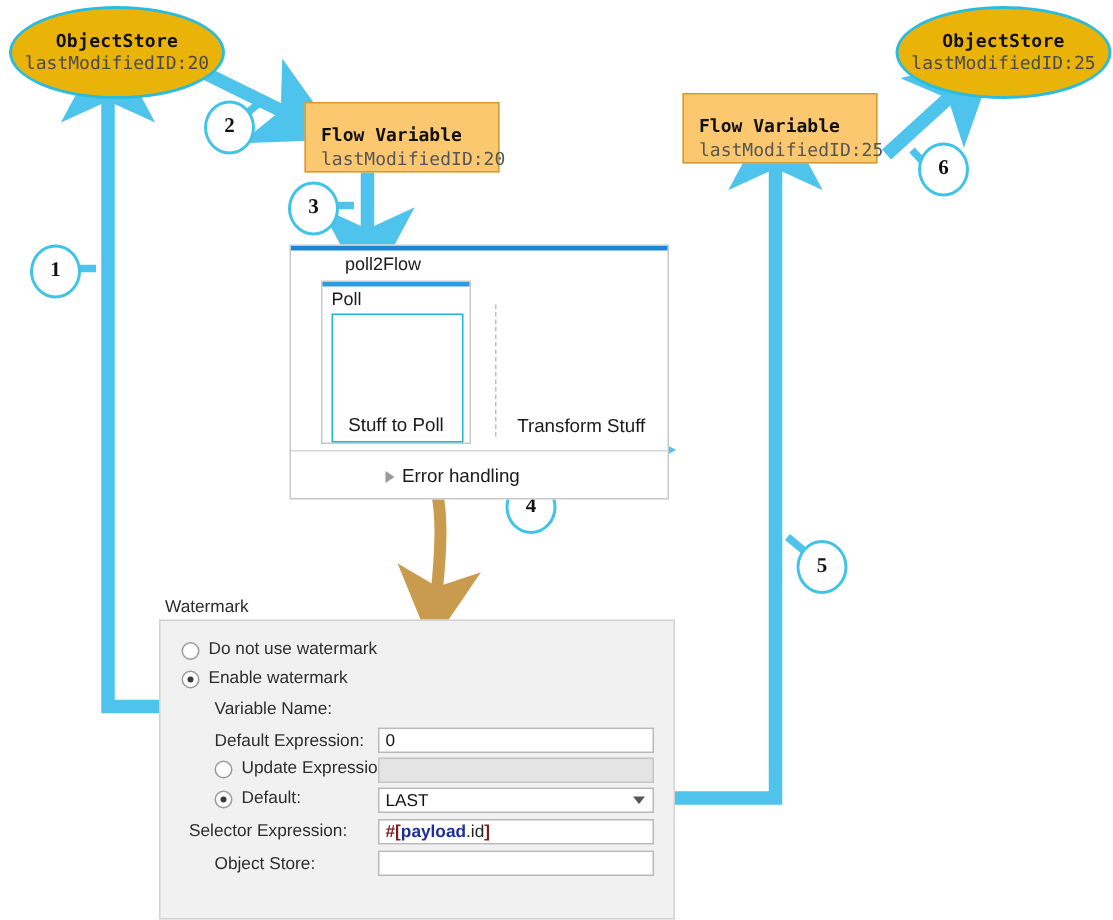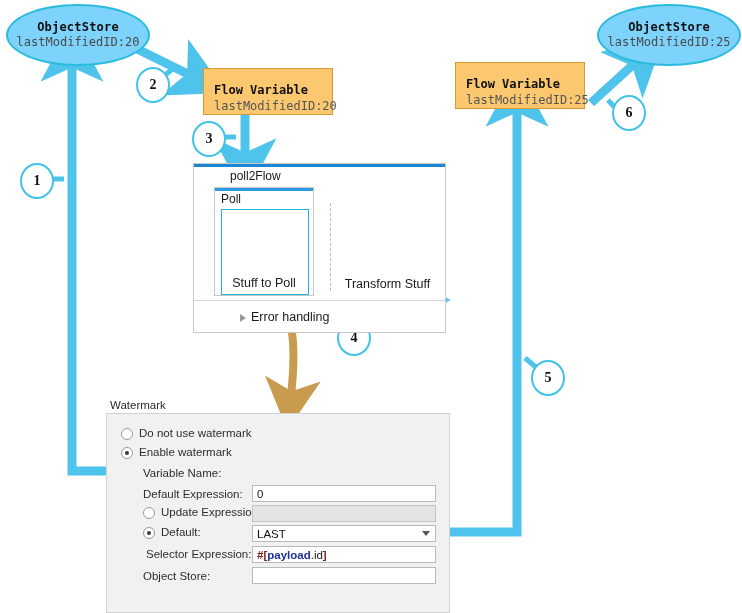--- a/index.html
+++ b/index.html
@@ -3,21 +3,21 @@
 <meta charset="utf-8">
 <style>
   html,body{margin:0;padding:0;background:#ffffff;}
   body{width:742px;height:613px;position:relative;overflow:hidden;
        font-family:"Liberation Sans", sans-serif;}
   #stage{position:absolute;left:0;top:0;width:742px;height:613px;}
   svg.layer{position:absolute;left:0;top:0;width:742px;height:613px;pointer-events:none;}
 
   
   .objstore{position:absolute;border-radius:50%;
-     background:#7dd3fc;border:2px solid #2BBBDD;
+     background:#eab308;border:2px solid #2BBBDD;
      display:flex;flex-direction:column;align-items:center;justify-content:center;
      font-family:"DejaVu Sans Mono", monospace;}
   .objstore .t1{font-weight:bold;font-size:12px;color:#101010;letter-spacing:.2px;line-height:15px;}
   .objstore .t2{font-size:12px;color:#4a4a4a;line-height:15px;}
 
   
   .flowvar{position:absolute;background:#FBC870;border:1px solid #D79A32;
      display:flex;flex-direction:column;justify-content:flex-end;padding-left:10px;
      box-sizing:border-box;font-family:"DejaVu Sans Mono", monospace;}
   .flowvar .t1{font-weight:bold;font-size:12px;color:#101010;line-height:16px;}
@@ -183,21 +183,21 @@
   </div>
 
   <div class="dashsep" style="left:330px;top:203px;height:88px;"></div>
 
   <div class="msgproc" style="left:330px;top:276px;width:115px;">
     <div class="cap">Transform Stuff</div>
   </div>
 
   <div class="hrule" style="left:194px;top:300px;width:251px;"></div>
 
-  <div class="errorrow" style="left:192px;top:310px;padding-left:48px;">
+  <div class="errorrow" style="left:209px;top:310px;padding-left:48px;">
     <span class="tri"></span><span>Error handling</span>
   </div>
 
   <div class="wmtitle" style="left:110px;top:399px;">Watermark</div>
   <div class="wmpanel" style="left:106px;top:413px;width:344px;height:200px;"></div>
 
   <div class="radio" style="left:121px;top:428px;"></div>
   <div class="wlabel" style="left:139px;top:427px;">Do not use watermark</div>
 
   <div class="radio on" style="left:121px;top:447px;"></div>
@@ -212,21 +212,21 @@
   <div class="wlabel" style="left:161px;top:506px;">Update Expression:</div>
   <div class="wfield disabled" style="left:252px;top:505px;width:184px;"></div>
 
   <div class="radio on" style="left:143px;top:527px;"></div>
   <div class="wlabel" style="left:161px;top:526px;">Default:</div>
   <div class="wselect" style="left:252px;top:525px;width:184px;">
     <span>LAST</span>
     <span class="caret"></span>
   </div>
 
-  <div class="wlabel" style="left:146px;top:548px;">Selector Expression:</div>
+  <div class="wlabel" style="left:126px;top:548px;">Selector Expression:</div>
   <div class="wfield" style="left:252px;top:546px;width:184px;">
     <span class="expr">
       <span class="br">#[</span><span class="kw">payload</span><span class="pl">.id</span><span class="br">]</span>
     </span>
   </div>
 
   <div class="wlabel" style="left:143px;top:570px;">Object Store:</div>
   <div class="wfield" style="left:252px;top:567px;width:184px;"></div>
 
 </div>

